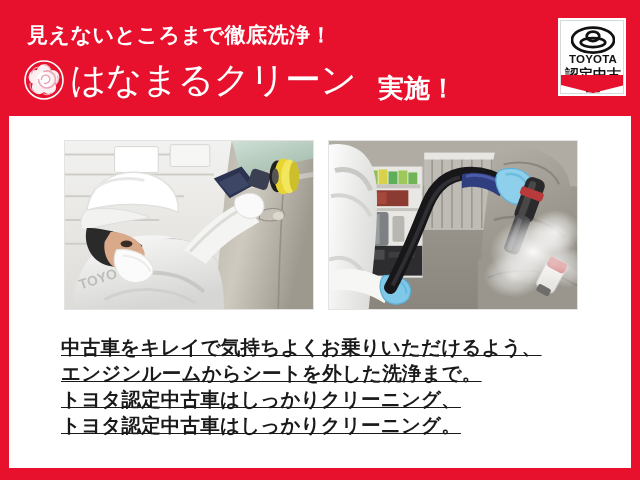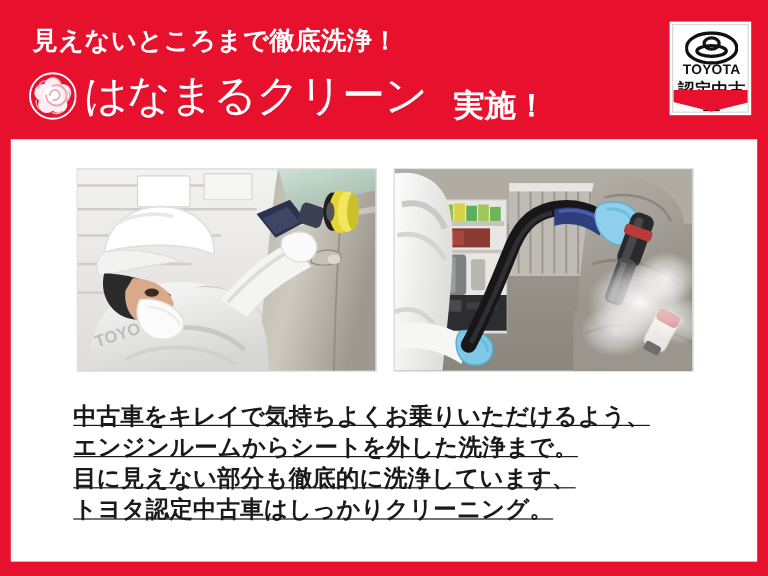--- a/index.html
+++ b/index.html
@@ -432,17 +432,17 @@
           <ellipse cx="228" cy="92" rx="26" ry="22" fill="url(#steamGrad)" opacity="0.85"></ellipse>
           <ellipse cx="186" cy="136" rx="30" ry="22" fill="url(#steamGrad)" opacity="0.7"></ellipse>
           <ellipse cx="240" cy="128" rx="22" ry="20" fill="url(#steamGrad)" opacity="0.6"></ellipse>
         </svg>
       </div>
     </div>
 
     <div id="copy">
       <div class="copy-line">中古車をキレイで気持ちよくお乗りいただけるよう、</div>
       <div class="copy-line">エンジンルームからシートを外した洗浄まで。</div>
-      <div class="copy-line">目に見えない部分も徹底的に洗浄しています、</div>
+      <div class="copy-line">トヨタ認定中古車はしっかりクリーニング、</div>
       <div class="copy-line">トヨタ認定中古車はしっかりクリーニング。</div>
     </div>
   </div>
 </div>
 
 </body></html>

